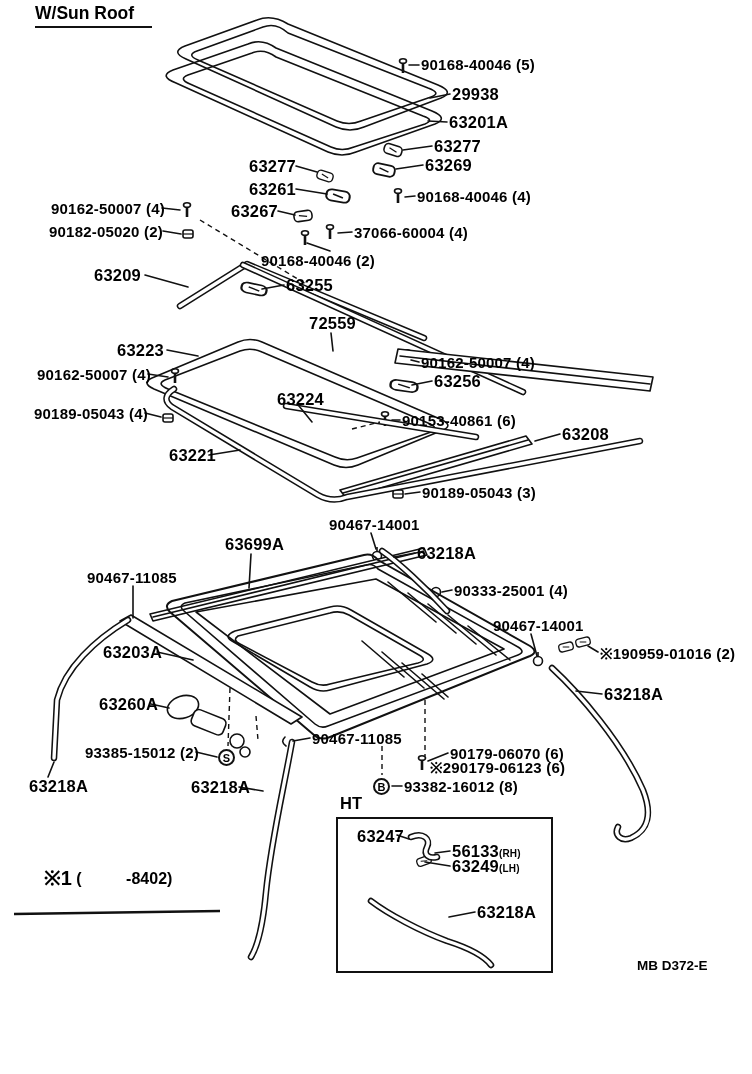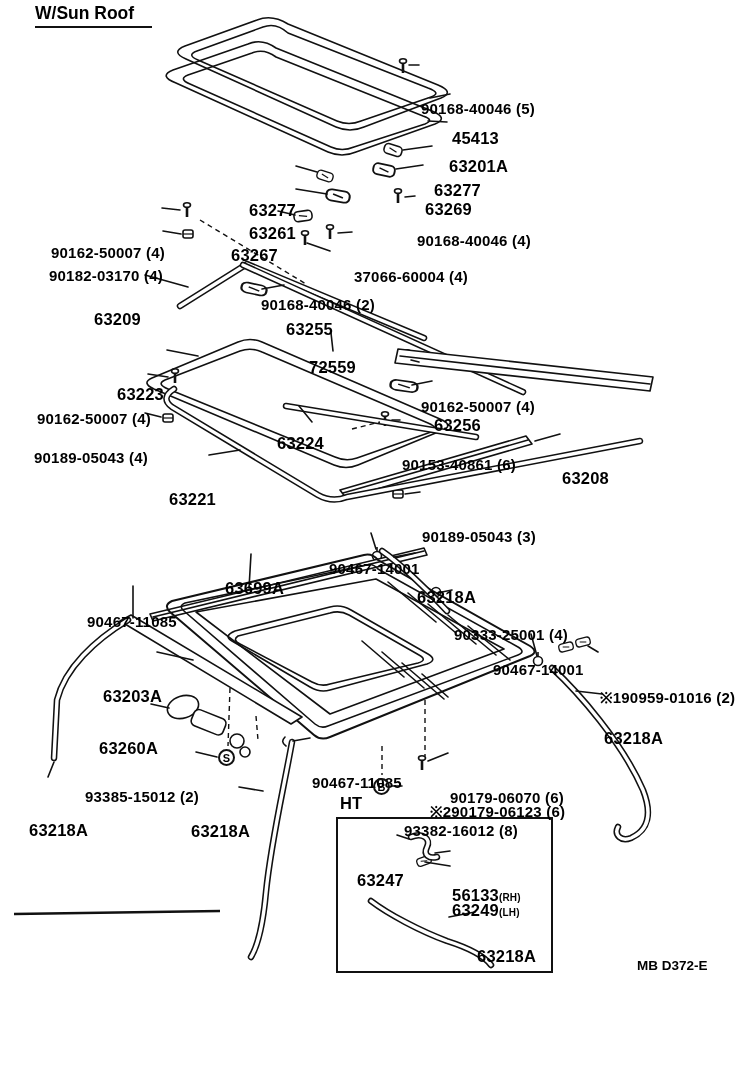--- a/index.html
+++ b/index.html
@@ -5,21 +5,21 @@
   html,body{margin:0;padding:0;background:#fff;}
   .canvas{position:relative;width:752px;height:1074px;background:#fff;overflow:hidden;
           font-family:"Liberation Sans",sans-serif;color:#000;}
   .art{position:absolute;left:0;top:0;}
   .ln{fill:none;stroke:#111;stroke-width:1.6;stroke-linejoin:round;stroke-linecap:round;}
   .ln2{fill:none;stroke:#111;stroke-width:2;stroke-linejoin:round;stroke-linecap:round;}
   .part{fill:#fff;stroke:#111;stroke-width:1.6;stroke-linejoin:round;}
   .tube{fill:none;stroke:#111;stroke-width:6.5;stroke-linecap:round;stroke-linejoin:round;}
   .tube-i{fill:none;stroke:#fff;stroke-width:3.4;stroke-linecap:round;stroke-linejoin:round;}
   .dash{fill:none;stroke:#111;stroke-width:1.4;stroke-dasharray:5 4;}
-  .lbl{position:absolute;font-weight:700;font-size:15px;letter-spacing:.2px;white-space:nowrap;line-height:1.05;margin-top:44px;}
+  .lbl{position:absolute;font-weight:700;font-size:15px;letter-spacing:.2px;white-space:nowrap;line-height:1.05;}
   .lbl.lg{font-size:16.5px;}
   .lbl .suffix{font-size:10px;font-weight:700;}
   .circled{position:absolute;width:17px;height:17px;border:2px solid #111;border-radius:50%;
            font-size:11px;font-weight:700;display:flex;align-items:center;justify-content:center;box-sizing:border-box;}
   .page-title{position:absolute;left:35px;top:3px;font-size:17.5px;font-weight:700;
               border-bottom:2.4px solid #111;padding:0 18px 2px 0;}
   .inset-title{position:absolute;left:340px;top:794px;font-size:16.5px;font-weight:700;}
   .drawing-code{position:absolute;left:637px;top:958px;font-size:13.5px;font-weight:700;}
   .footnote{position:absolute;font-weight:700;white-space:pre;}
   .fn-marker{font-size:20px;vertical-align:-1px;}
@@ -145,30 +145,30 @@
 
     <path class="ln" d="M409 65 L419 65 M450 94 L430 98 M447 122 L428 121 M432 146 L403 150 M423 165 L396 169 M296 166 L317 172 M296 189 L327 194 M415 196 L405 197 M278 211 L295 215 M162 208 L180 210 M163 231 L181 234 M352 232 L338 233 M330 251 L307 243 M145 275 L188 287 M284 285 L262 289 M331 333 L333 351 M167 350 L198 356 M419 362 L411 360 M432 381 L412 385 M148 374 L168 377 M299 406 L312 422 M145 413 L161 417 M400 420 L392 420 M560 434 L535 441 M209 455 L240 450 M420 492 L405 494 M371 533 L376 549 M251 554 L249 588 M415 553 L394 557 M133 586 L133 618 M452 590 L442 592 M531 634 L537 656 M157 652 L193 660 M598 652 L588 646 M602 694 L576 691 M151 704 L169 708 M196 752 L217 757 M310 738 L293 741 M448 753 L428 761 M402 786 L392 786 M48 777 L54 762 M239 787 L263 791 M397 835 L409 839 M450 851 L435 853 M450 866 L425 862 M475 912 L449 917"></path>
 
     <rect x="337" y="818" width="215" height="154" fill="none" stroke="#111" stroke-width="2"></rect>
     <line x1="14" y1="914" x2="220" y2="911" stroke="#111" stroke-width="2.4"></line>
   </svg>
 
   <div class="page-title">W/Sun Roof</div>
 
   <span class="lbl" style="left:421px;top:57px">90168-40046 (5)</span>
-  <span class="lbl lg" style="left:452px;top:86px">45413</span>
+  <span class="lbl lg" style="left:452px;top:86px">29938</span>
   <span class="lbl lg" style="left:449px;top:114px">63201A</span>
   <span class="lbl lg" style="left:434px;top:138px">63277</span>
   <span class="lbl lg" style="left:425px;top:157px">63269</span>
   <span class="lbl lg" style="left:249px;top:158px">63277</span>
   <span class="lbl lg" style="left:249px;top:181px">63261</span>
   <span class="lbl" style="left:417px;top:189px">90168-40046 (4)</span>
   <span class="lbl lg" style="left:231px;top:203px">63267</span>
   <span class="lbl" style="left:51px;top:201px">90162-50007 (4)</span>
-  <span class="lbl" style="left:49px;top:224px">90182-03170 (4)</span>
+  <span class="lbl" style="left:49px;top:224px">90182-05020 (2)</span>
   <span class="lbl" style="left:354px;top:225px">37066-60004 (4)</span>
   <span class="lbl" style="left:261px;top:253px">90168-40046 (2)</span>
   <span class="lbl lg" style="left:94px;top:267px">63209</span>
   <span class="lbl lg" style="left:286px;top:277px">63255</span>
   <span class="lbl lg" style="left:309px;top:315px">72559</span>
   <span class="lbl lg" style="left:117px;top:342px">63223</span>
   <span class="lbl" style="left:421px;top:355px">90162-50007 (4)</span>
   <span class="lbl lg" style="left:434px;top:373px">63256</span>
   <span class="lbl" style="left:37px;top:367px">90162-50007 (4)</span>
   <span class="lbl lg" style="left:277px;top:391px">63224</span>
@@ -197,15 +197,16 @@
   <span class="lbl lg" style="left:357px;top:828px">63247</span>
   <span class="lbl lg" style="left:452px;top:843px"><span>56133</span><span class="suffix">(RH)</span></span>
   <span class="lbl lg" style="left:452px;top:858px"><span>63249</span><span class="suffix">(LH)</span></span>
   <span class="lbl lg" style="left:477px;top:904px">63218A</span>
 
   <span class="circled" style="left:218px;top:749px">S</span>
   <span class="circled" style="left:373px;top:778px">B</span>
 
   <div class="inset-title">HT</div>
 
+  <div class="footnote" style="left:44px;top:864px"><span class="fn-marker">※1</span><span class="fn-text"> (          -8402)</span></div>
 
   <div class="drawing-code">MB D372-E</div>
 </div>
 
 </body></html>

